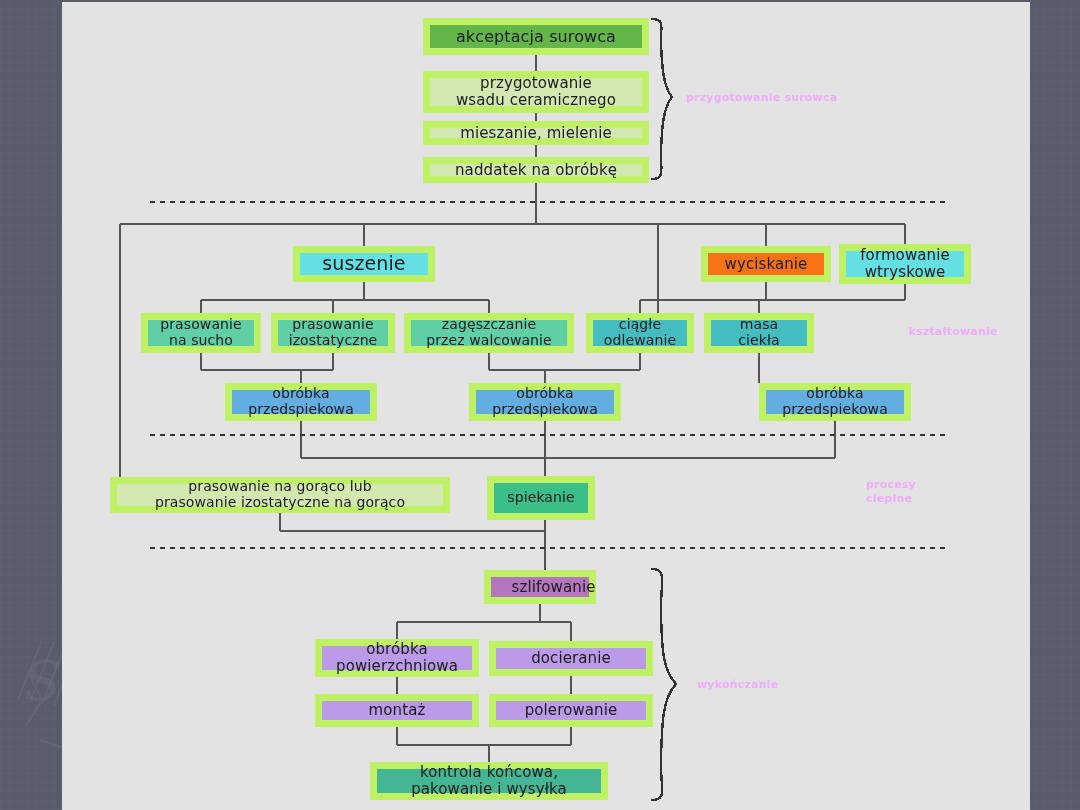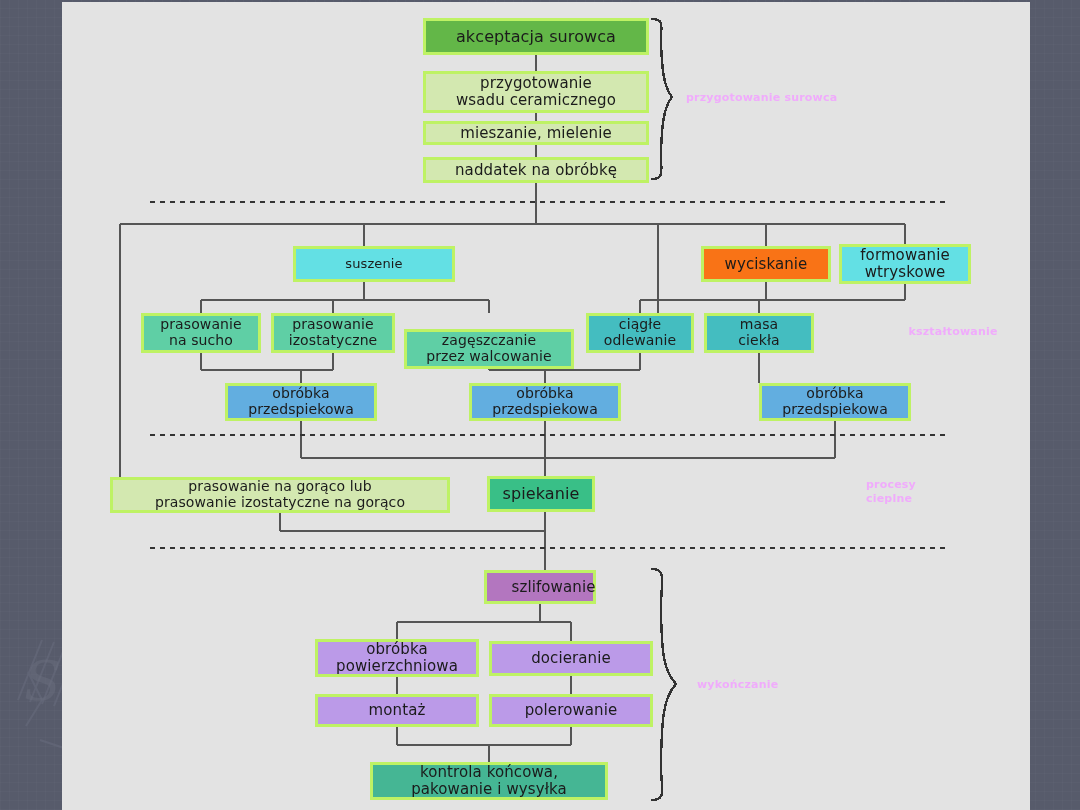--- a/index.html
+++ b/index.html
@@ -18,21 +18,21 @@
   #deco{position:absolute;left:0;top:0;width:1080px;height:810px;}
   #slide{
     position:absolute;left:62px;top:2px;width:968px;height:808px;
     background:#e3e3e3;
   }
   #canvas{position:absolute;left:0;top:0;width:1080px;height:810px;}
 
   .box{
     position:absolute;
     box-sizing:border-box;
-    border:3px solid #bef264;
+    border:7px solid #bef264;
     display:flex;align-items:center;justify-content:center;
     text-align:center;
     color:#1b1b1b;
     line-height:1.12;
     white-space:pre-line;
     letter-spacing:.1px;
   }
   .lbl{
     position:absolute;
     font-weight:bold;
@@ -142,43 +142,43 @@
                                            C 663 698 662 720 661 758 C 660 788 668 800 652 800"></path>
   </g>
 </svg>
 
 <div id="nodes-layer">
     <div class="box" style="left: 423px; top: 18px; width: 226px; height: 37px; background: rgb(99, 183, 72); font-size: 16px;">akceptacja surowca</div>
     <div class="box" style="left: 423px; top: 71px; width: 226px; height: 42px; background: rgb(211, 232, 176); font-size: 15px;">przygotowanie
 wsadu ceramicznego</div>
     <div class="box" style="left: 423px; top: 121px; width: 226px; height: 24px; background: rgb(211, 232, 176); font-size: 15px;">mieszanie, mielenie</div>
     <div class="box" style="left: 423px; top: 157px; width: 226px; height: 26px; background: rgb(211, 232, 176); font-size: 15px;">naddatek na obróbkę</div>
-    <div class="box" style="left: 293px; top: 246px; width: 162px; height: 36px; background: rgb(99, 224, 228); font-size: 13px;">suszenie</div>
+    <div class="box" style="left: 293px; top: 246px; width: 142px; height: 36px; background: rgb(99, 224, 228); font-size: 19px;">suszenie</div>
     <div class="box" style="left: 701px; top: 246px; width: 130px; height: 36px; background: #f97316; font-size: 15px;">wyciskanie</div>
     <div class="box" style="left: 839px; top: 244px; width: 132px; height: 40px; background: rgb(99, 224, 228); font-size: 15px;">formowanie
 wtryskowe</div>
     <div class="box" style="left: 141px; top: 313px; width: 120px; height: 40px; background: rgb(95, 207, 165); font-size: 14px;">prasowanie
 na sucho</div>
     <div class="box" style="left: 271px; top: 313px; width: 124px; height: 40px; background: rgb(95, 207, 165); font-size: 14px;">prasowanie
 izostatyczne</div>
-    <div class="box" style="left: 404px; top: 313px; width: 170px; height: 40px; background: rgb(95, 207, 165); font-size: 14px; margin-top: 16px;">zagęszczanie
+    <div class="box" style="left: 404px; top: 313px; width: 170px; height: 40px; background: rgb(95, 207, 165); font-size: 14px;">zagęszczanie
 przez walcowanie</div>
     <div class="box" style="left: 586px; top: 313px; width: 108px; height: 40px; background: rgb(68, 189, 192); font-size: 14px;">ciągłe
 odlewanie</div>
     <div class="box" style="left: 704px; top: 313px; width: 110px; height: 40px; background: rgb(68, 189, 192); font-size: 14px;">masa
 ciekła</div>
     <div class="box" style="left: 225px; top: 383px; width: 152px; height: 38px; background: rgb(98, 174, 224); font-size: 14px;">obróbka
 przedspiekowa</div>
     <div class="box" style="left: 469px; top: 383px; width: 152px; height: 38px; background: rgb(98, 174, 224); font-size: 14px;">obróbka
 przedspiekowa</div>
     <div class="box" style="left: 759px; top: 383px; width: 152px; height: 38px; background: rgb(98, 174, 224); font-size: 14px;">obróbka
 przedspiekowa</div>
     <div class="box" style="left: 110px; top: 477px; width: 340px; height: 36px; background: rgb(211, 232, 176); font-size: 14px;">prasowanie na gorąco lub
 prasowanie izostatyczne na gorąco</div>
-    <div class="box" style="left: 487px; top: 476px; width: 108px; height: 36px; background: rgb(57, 191, 135); font-size: 16px;">spiekanie</div>
+    <div class="box" style="left: 487px; top: 476px; width: 108px; height: 44px; background: rgb(57, 191, 135); font-size: 14px;">spiekanie</div>
     <div class="box" style="left: 484px; top: 570px; width: 112px; height: 34px; background: rgb(179, 118, 191); font-size: 15px; padding-left: 27px;">szlifowanie</div>
     <div class="box" style="left: 315px; top: 639px; width: 164px; height: 38px; background: rgb(187, 154, 232); font-size: 15px;">obróbka
 powierzchniowa</div>
     <div class="box" style="left: 489px; top: 641px; width: 164px; height: 35px; background: rgb(187, 154, 232); font-size: 15px;">docieranie</div>
     <div class="box" style="left: 315px; top: 694px; width: 164px; height: 33px; background: rgb(187, 154, 232); font-size: 15px;">montaż</div>
     <div class="box" style="left: 489px; top: 694px; width: 164px; height: 33px; background: rgb(187, 154, 232); font-size: 15px;">polerowanie</div>
     <div class="box" style="left: 370px; top: 762px; width: 238px; height: 38px; background: rgb(69, 182, 148); font-size: 15px;">kontrola końcowa,
 pakowanie i wysyłka</div>
   </div>
 <div id="labels-layer">

